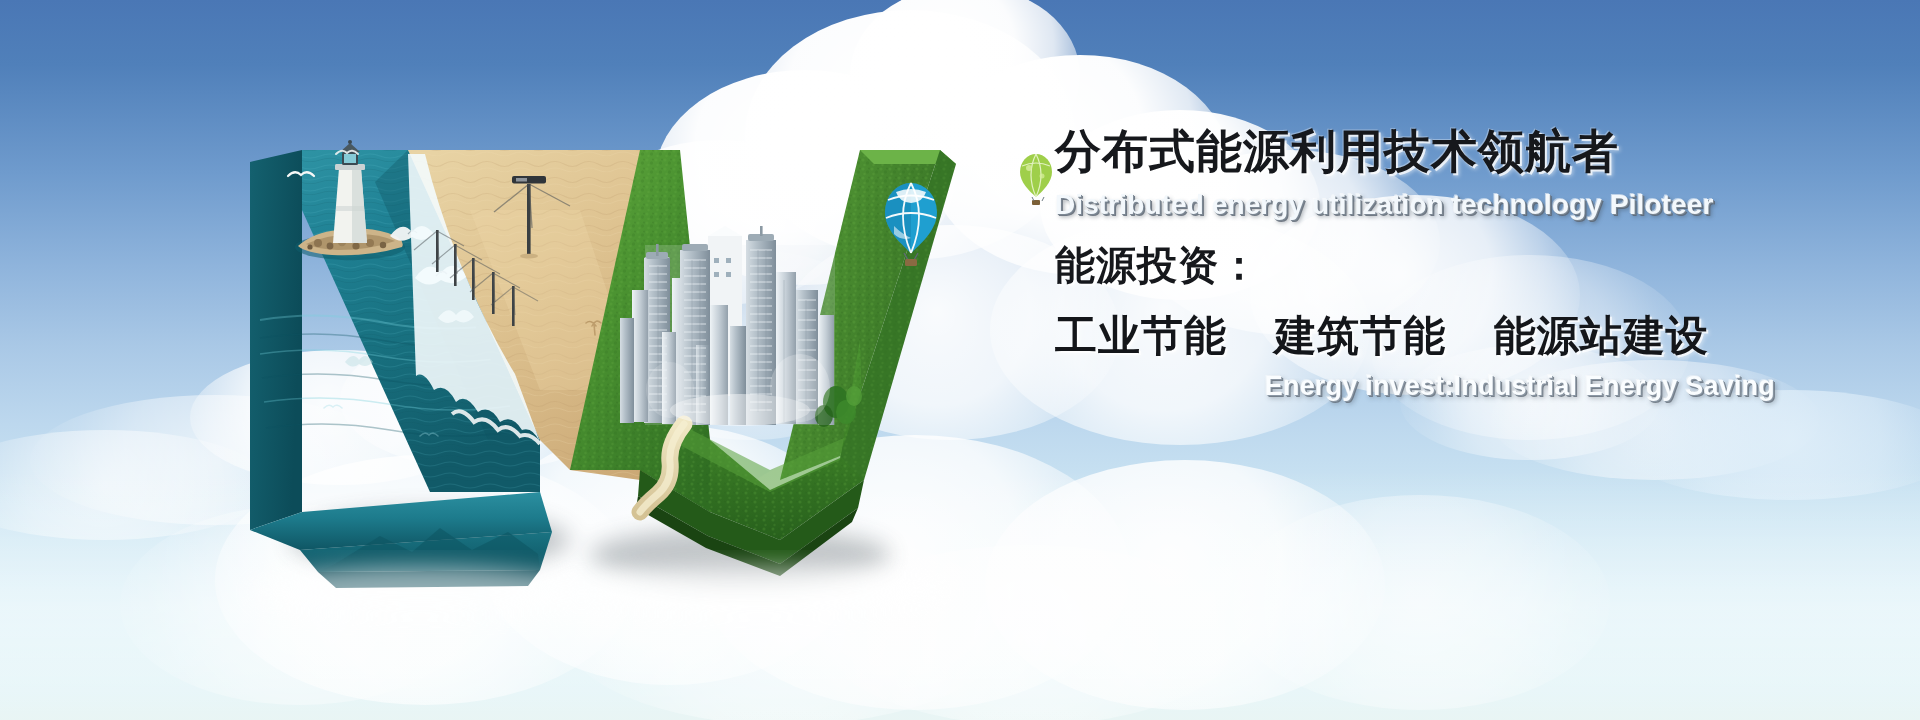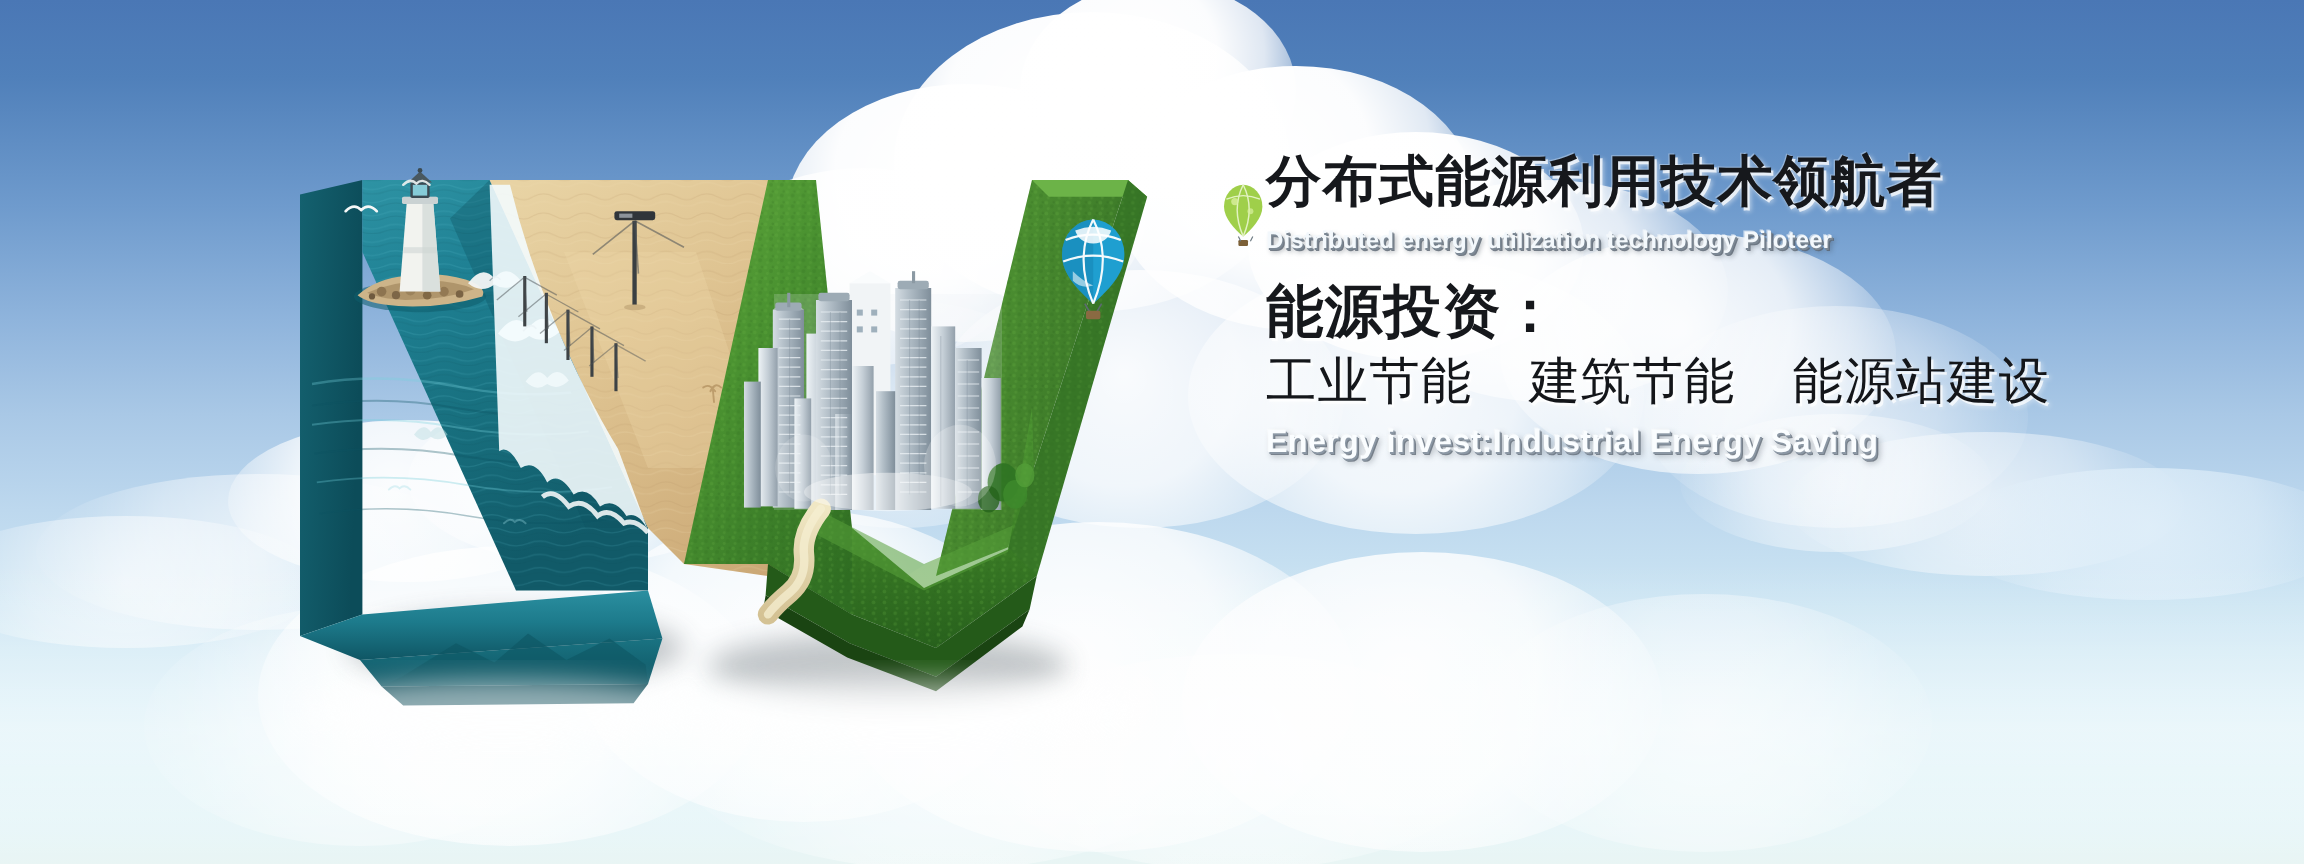--- a/index.html
+++ b/index.html
@@ -135,50 +135,50 @@
     color:#16181c;
     text-shadow:
       2px 2px 0 rgba(255,255,255,0.75),
       3px 3px 4px rgba(255,255,255,0.55),
      -1px -1px 0 rgba(255,255,255,0.30);
     white-space:nowrap;
   }
 
   .t-sub{
     margin-top:17px;
-    font-size:20px;
+    font-size:28px;
     font-weight:bold;
     line-height:1.0;
     color:#f3f8fc;
     letter-spacing:0.1px;
     text-shadow:
        1px 1px 0 #7c8894,
        2px 2px 0 rgba(90,100,112,0.80),
        3px 3px 4px rgba(60,70,82,0.45),
       -1px -1px 0 rgba(255,255,255,0.55);
     white-space:nowrap;
   }
 
   .t-h2{
     margin-top:26px;
-    font-size:48px;
+    font-size:40px;
     font-weight:bold;
     line-height:1.0;
     color:#16181c;
     letter-spacing:1px;
     text-shadow:
       2px 2px 0 rgba(255,255,255,0.72),
       3px 3px 4px rgba(255,255,255,0.50);
     white-space:nowrap;
   }
 
   .t-h3{
-    margin-top:12px;
+    margin-top:30px;
     font-size:42px;
-    font-weight:normal;
+    font-weight:bold;
     line-height:1.0;
     color:#14161a;
     letter-spacing:1px;
     text-shadow:
       2px 2px 0 rgba(255,255,255,0.72),
       3px 3px 4px rgba(255,255,255,0.50);
     white-space:nowrap;
   }
   .t-h3 .gap{ display:inline-block; width:22px; }
 
@@ -188,20 +188,21 @@
     font-weight:bold;
     line-height:1.0;
     color:#fafdff;
     letter-spacing:0.2px;
     text-shadow:
        1px 1px 0 #8c98a5,
        2px 2px 0 rgba(96,106,118,0.78),
        3px 3px 5px rgba(60,70,82,0.42),
       -1px -1px 0 rgba(255,255,255,0.45);
     white-space:nowrap;
+    text-align:right;
   }
   .t-en.n2{ margin-top:18px; }
   .t-en.n3{ margin-top:18px; }
 
 </style>
 </head>
 <body>
 
 <div id="banner">
 

